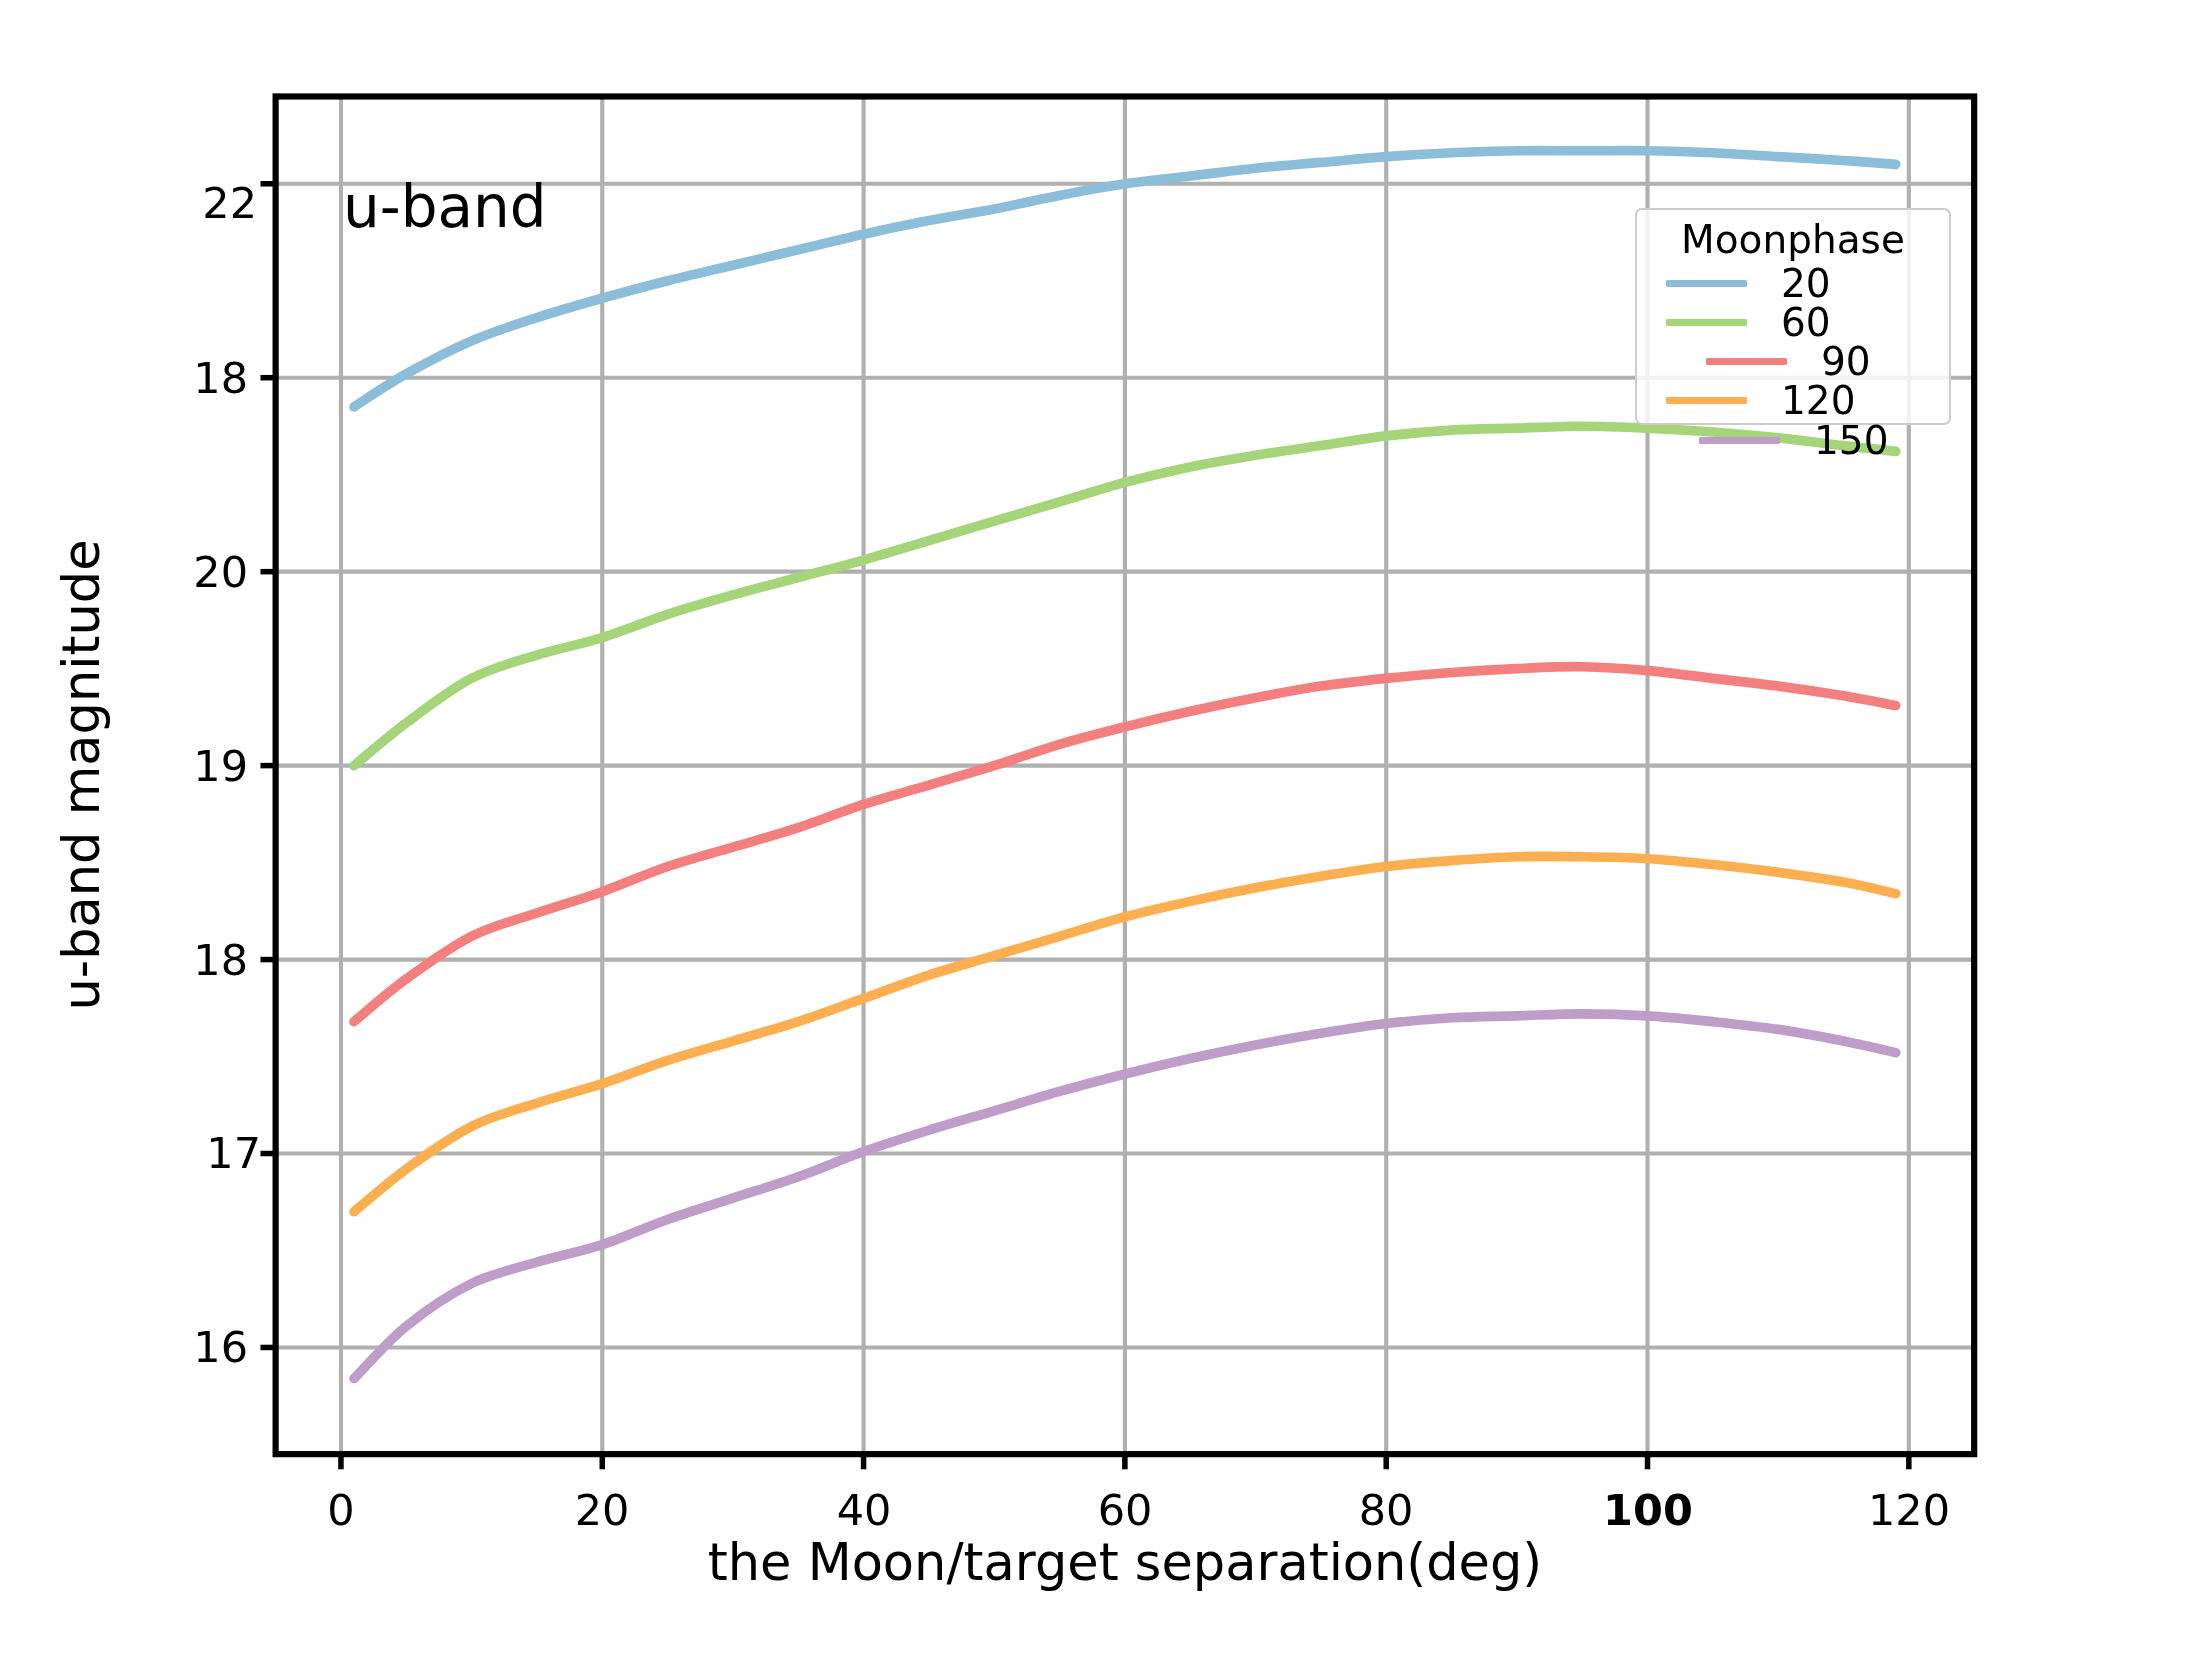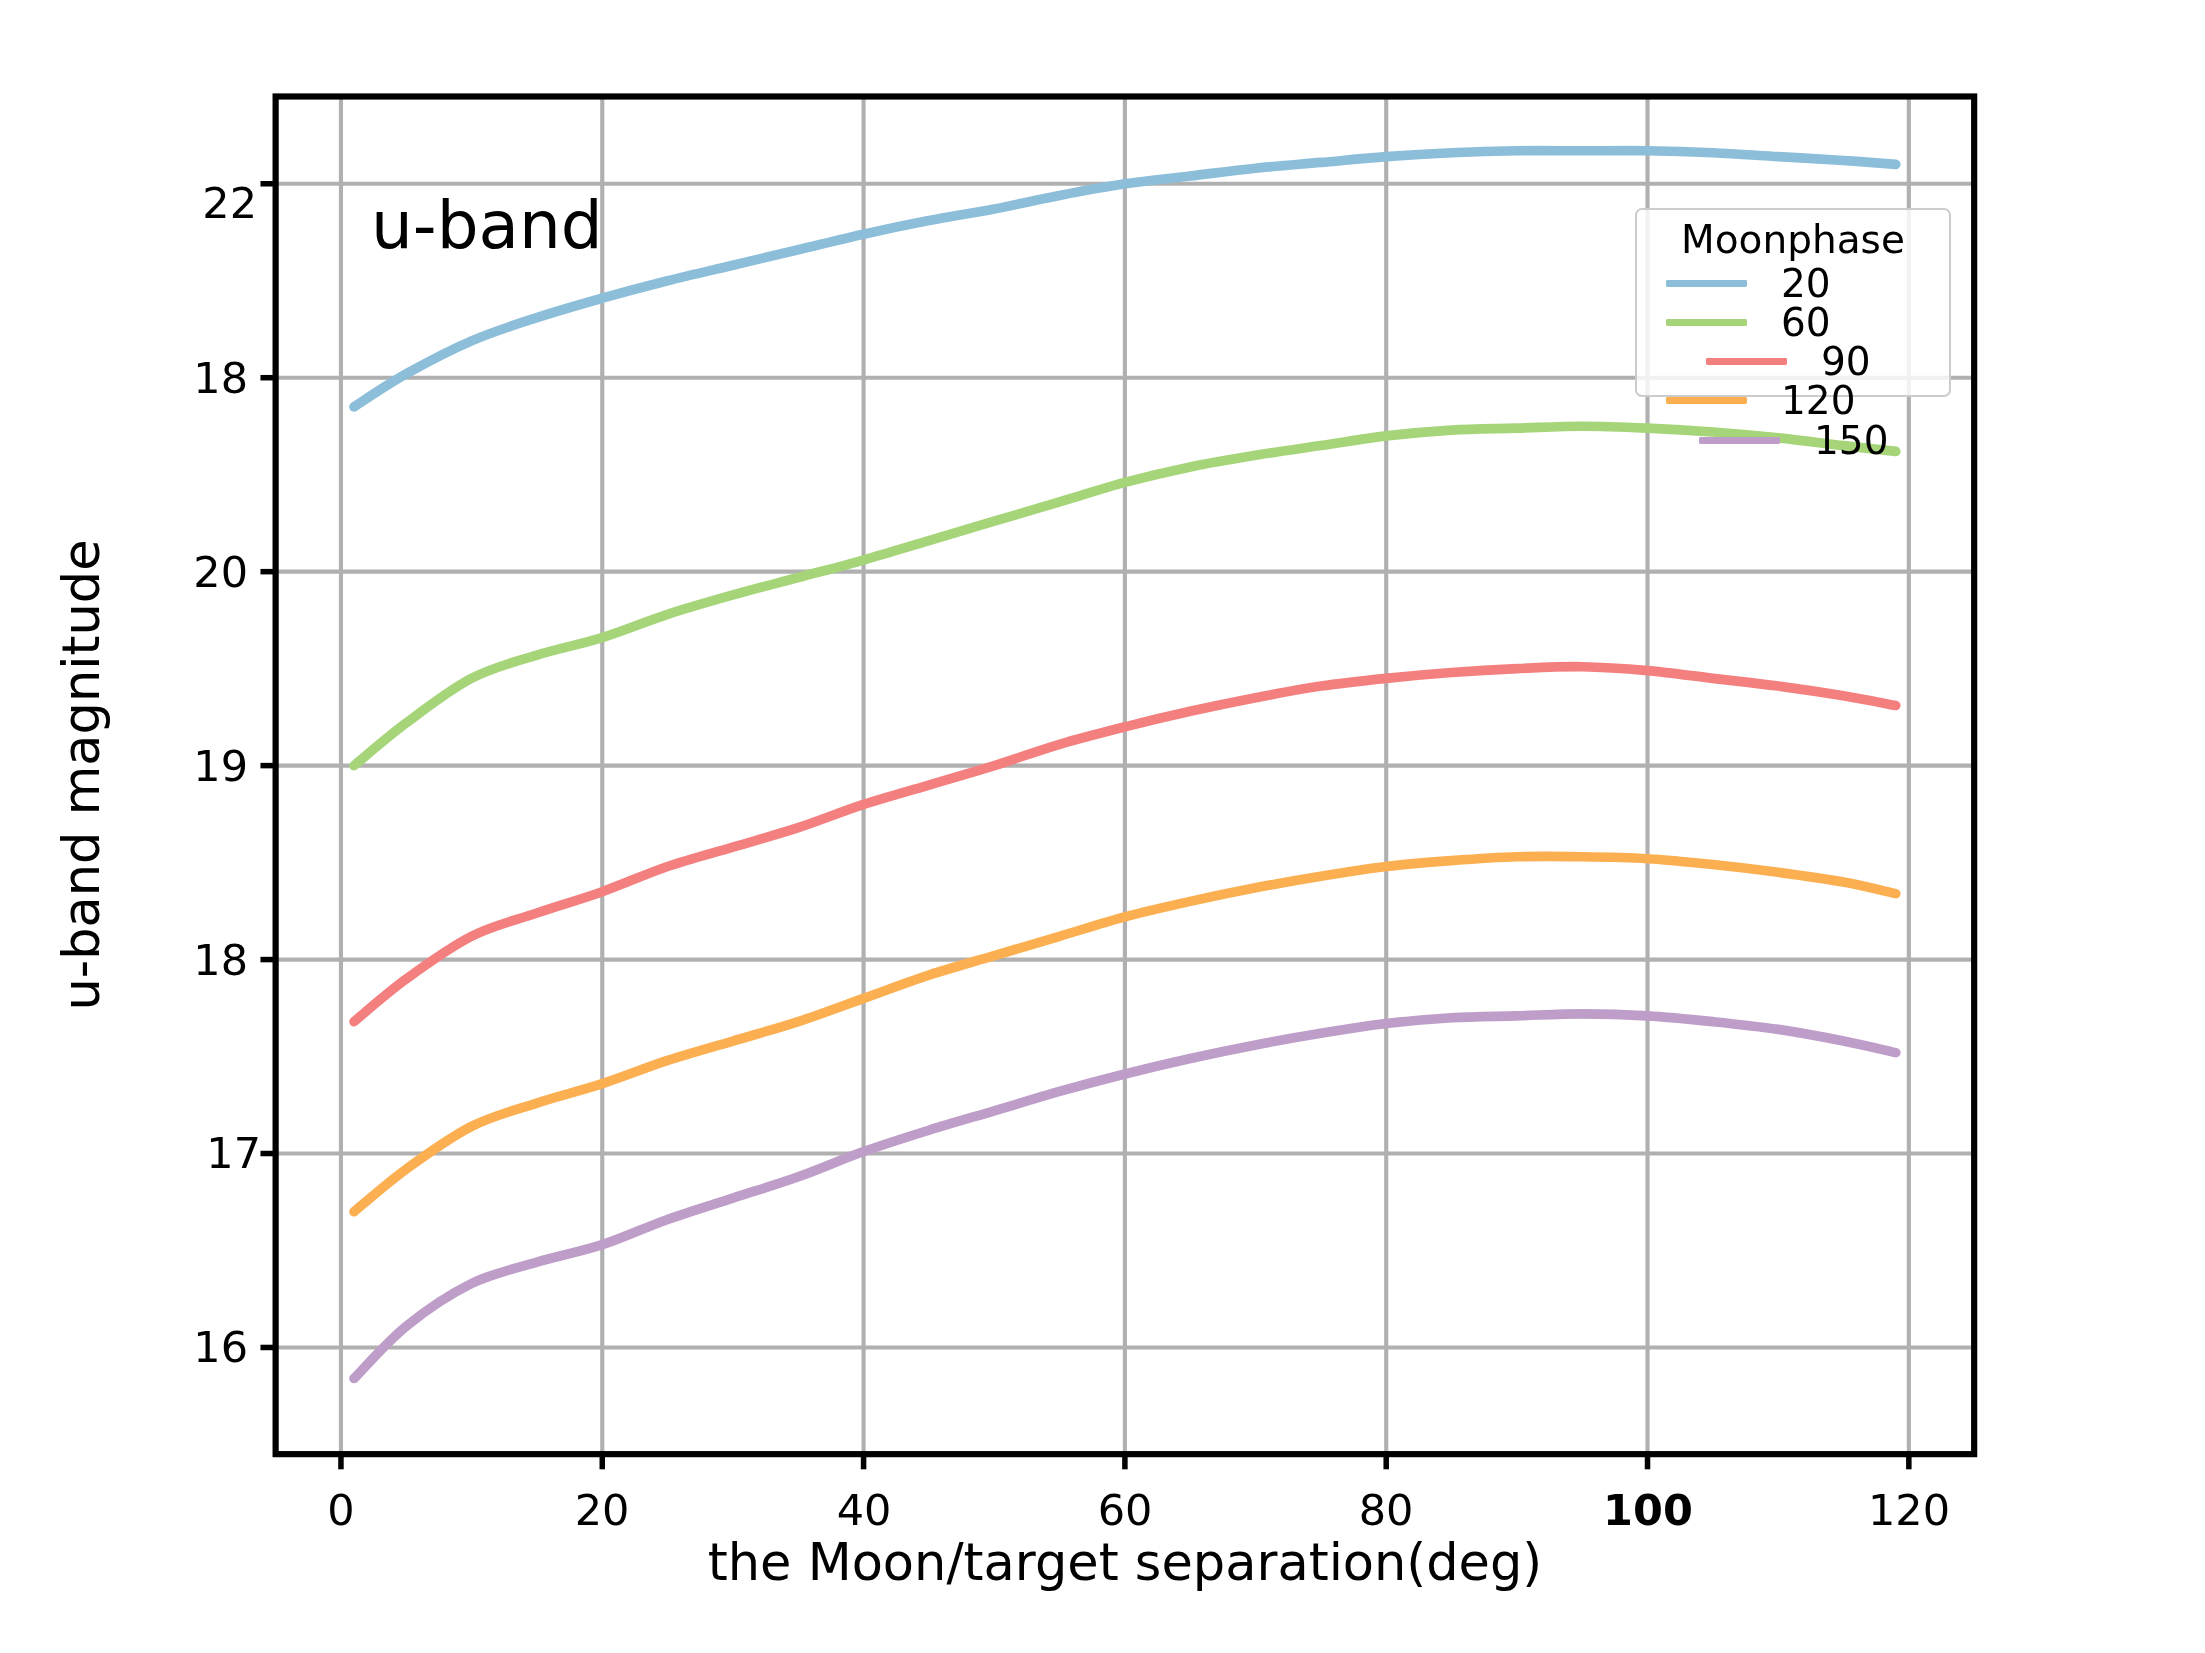--- a/index.html
+++ b/index.html
@@ -56,32 +56,31 @@
     top: 775px;
     transform: translate(-50%, -50%) rotate(-90deg);
     transform-origin: center center;
     font-size: 51px;
     color: #000000;
     white-space: nowrap;
   }
   #band-annotation {
     position: absolute;
     left: 343px;
-    top: 187px;
-    font-size: 66px;
-    color: #000000;
-    white-space: nowrap;
-    margin-left: 28px;
+    top: 173px;
+    font-size: 58px;
+    color: #000000;
+    white-space: nowrap;
   }
   #legend-box {
     position: absolute;
     left: 1635px;
     top: 208px;
     width: 316px;
-    height: 189px;
+    height: 217px;
     background: rgba(255,255,255,0.82);
     border: 2.1px solid #cccccc;
     border-radius: 6.9px;
     box-sizing: border-box;
   }
   #legend-title {
     position: absolute;
     left: 0;
     top: 6.9px;
     width: 100%;

